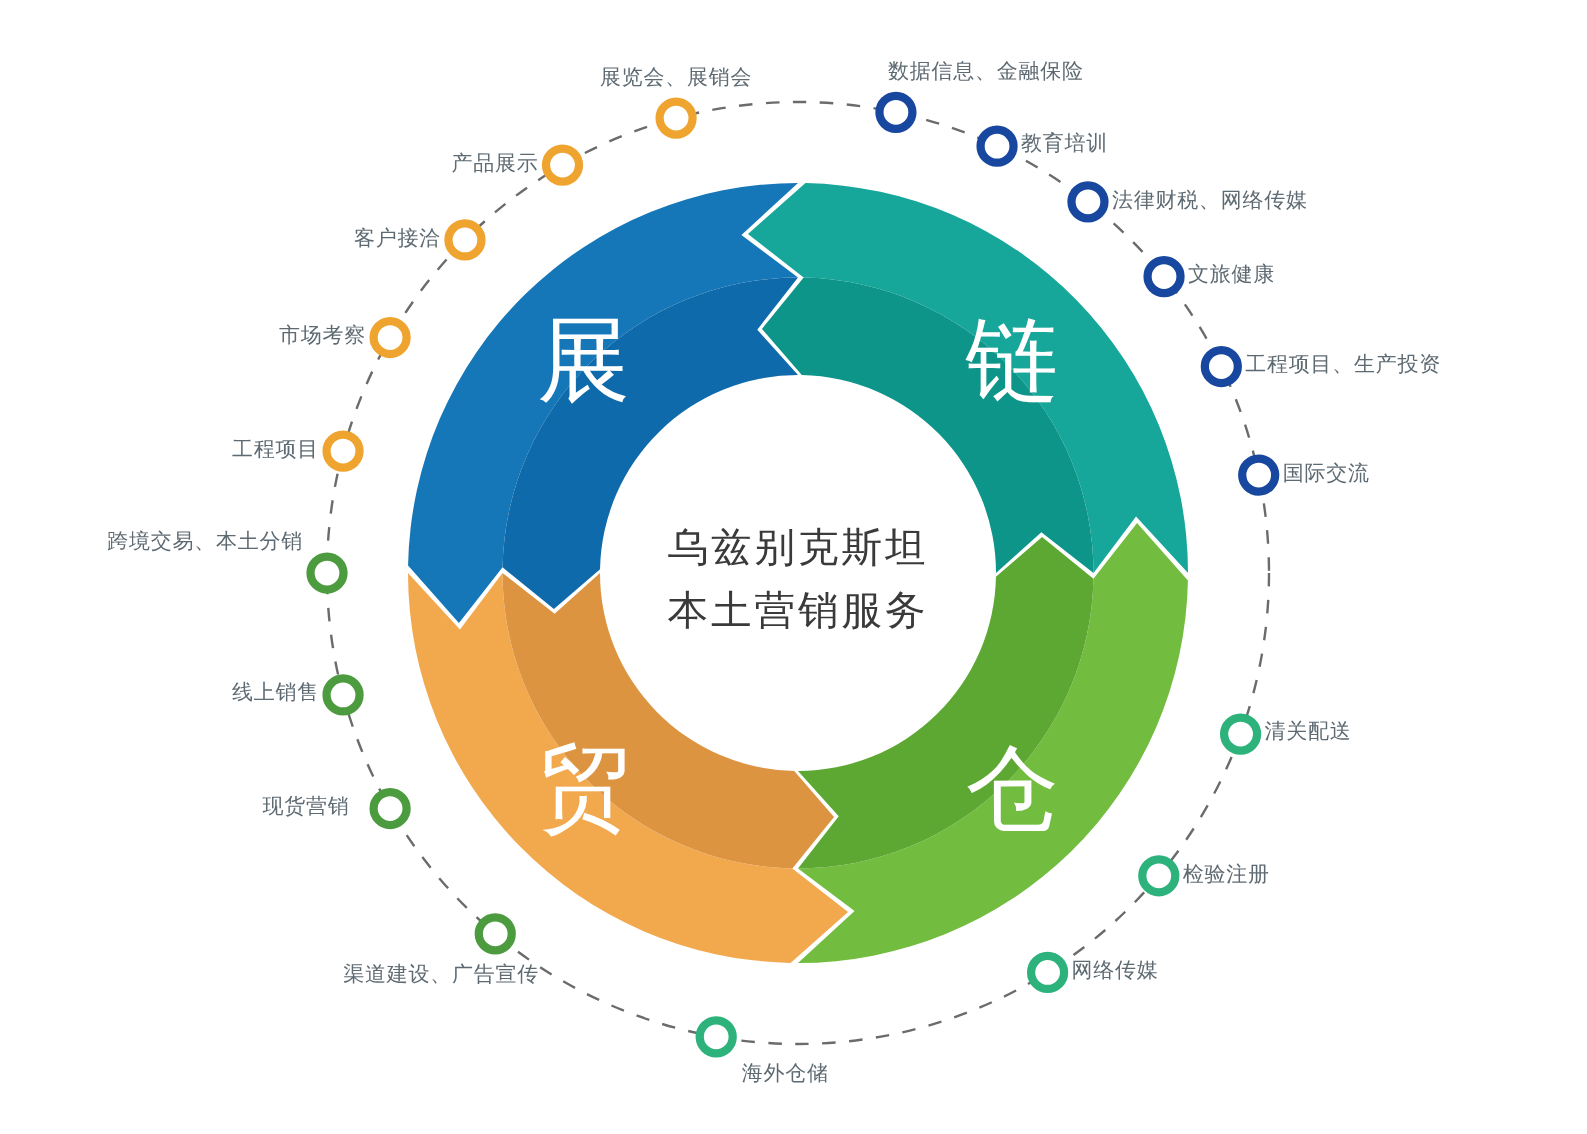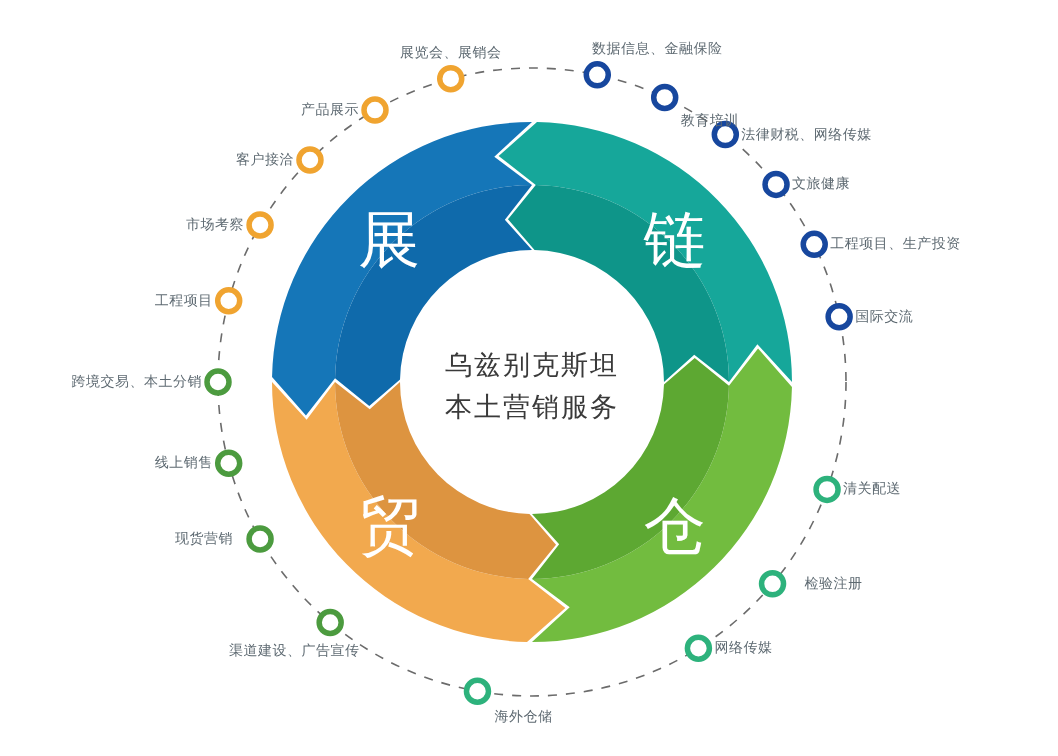--- a/index.html
+++ b/index.html
@@ -84,29 +84,29 @@
       <text class="center-line" id="c-l2" text-anchor="middle" x="532" y="416">本土营销服务</text>
     </g>
   </svg>
 
   <div id="labels">
       <div class="node-label ctr" style="left: 450.731px; top: 52.6993px;">展览会、展销会</div>
       <div class="node-label lft" style="left: 359px; top: 110.068px; text-align: right;">产品展示</div>
       <div class="node-label lft" style="left: 293.968px; top: 159.968px;">客户接洽</div>
       <div class="node-label lft" style="left: 244.068px; top: 225px;">市场考察</div>
       <div class="node-label lft" style="left: 212.699px; top: 300.731px;">工程项目</div>
-      <div class="node-label lft" style="left: 202px; top: 382px;">跨境交易、本土分销</div>
+      <div class="node-label lft" style="left: 202px; top: 362px;">跨境交易、本土分销</div>
       <div class="node-label lft" style="left: 212.699px; top: 463.269px;">线上销售</div>
       <div class="node-label lft" style="left: 233px; top: 539px; text-align: right;">现货营销</div>
       <div class="node-label ctr" style="left: 294.165px; top: 651px;">渠道建设、广告宣传</div>
       <div class="node-label ctr" style="left: 523.474px; top: 717.23px;">海外仓储</div>
       <div class="node-label rgt" style="left: 714.395px; top: 648.287px;">网络传媒</div>
-      <div class="node-label rgt" style="left: 788.538px; top: 583.835px; margin-left: 16px;">检验注册</div>
+      <div class="node-label rgt" style="left: 788.538px; top: 583.835px;">检验注册</div>
       <div class="node-label rgt" style="left: 843.063px; top: 489.394px;">清关配送</div>
       <div class="node-label rgt" style="left: 855.138px; top: 316.716px;">国际交流</div>
       <div class="node-label rgt" style="left: 830.221px; top: 244.351px;">工程项目、生产投资</div>
       <div class="node-label rgt" style="left: 792.024px; top: 184.393px;">文旅健康</div>
       <div class="node-label rgt" style="left: 741.318px; top: 134.565px;">法律财税、网络传媒</div>
-      <div class="node-label rgt" style="left: 680.702px; top: 97.4194px; margin-top: 24px;">教育培训</div>
+      <div class="node-label rgt" style="left: 680.702px; top: 97.4194px;">教育培训</div>
       <div class="node-label ctr" style="left: 657.284px; top: 48.8617px;">数据信息、金融保险</div>
     </div>
 
 </div>
 
 </body></html>

